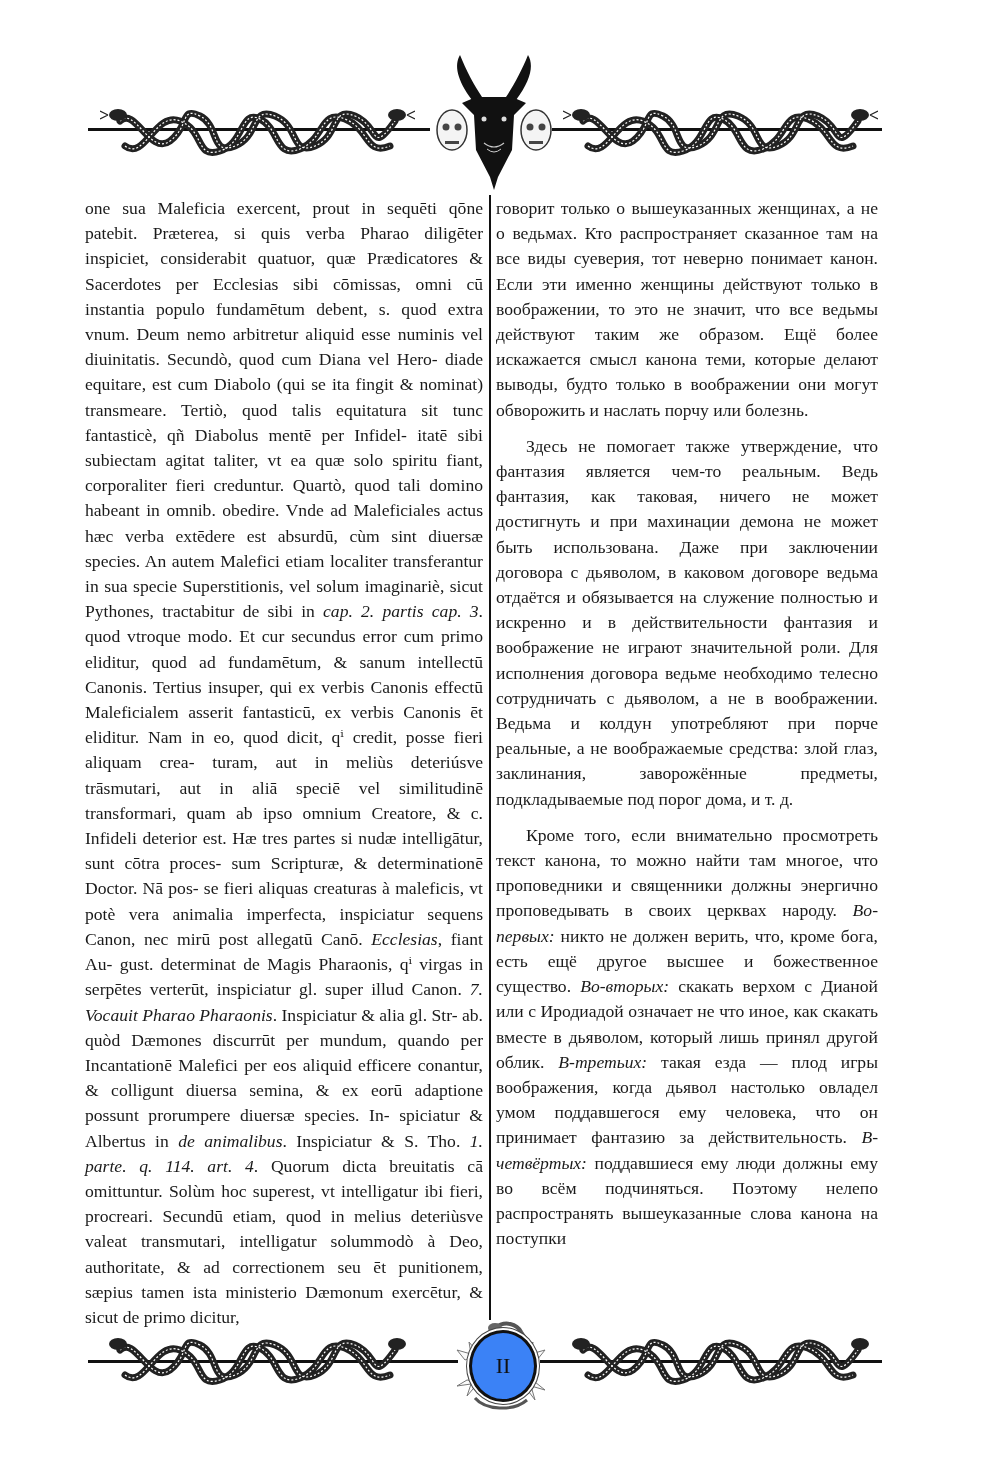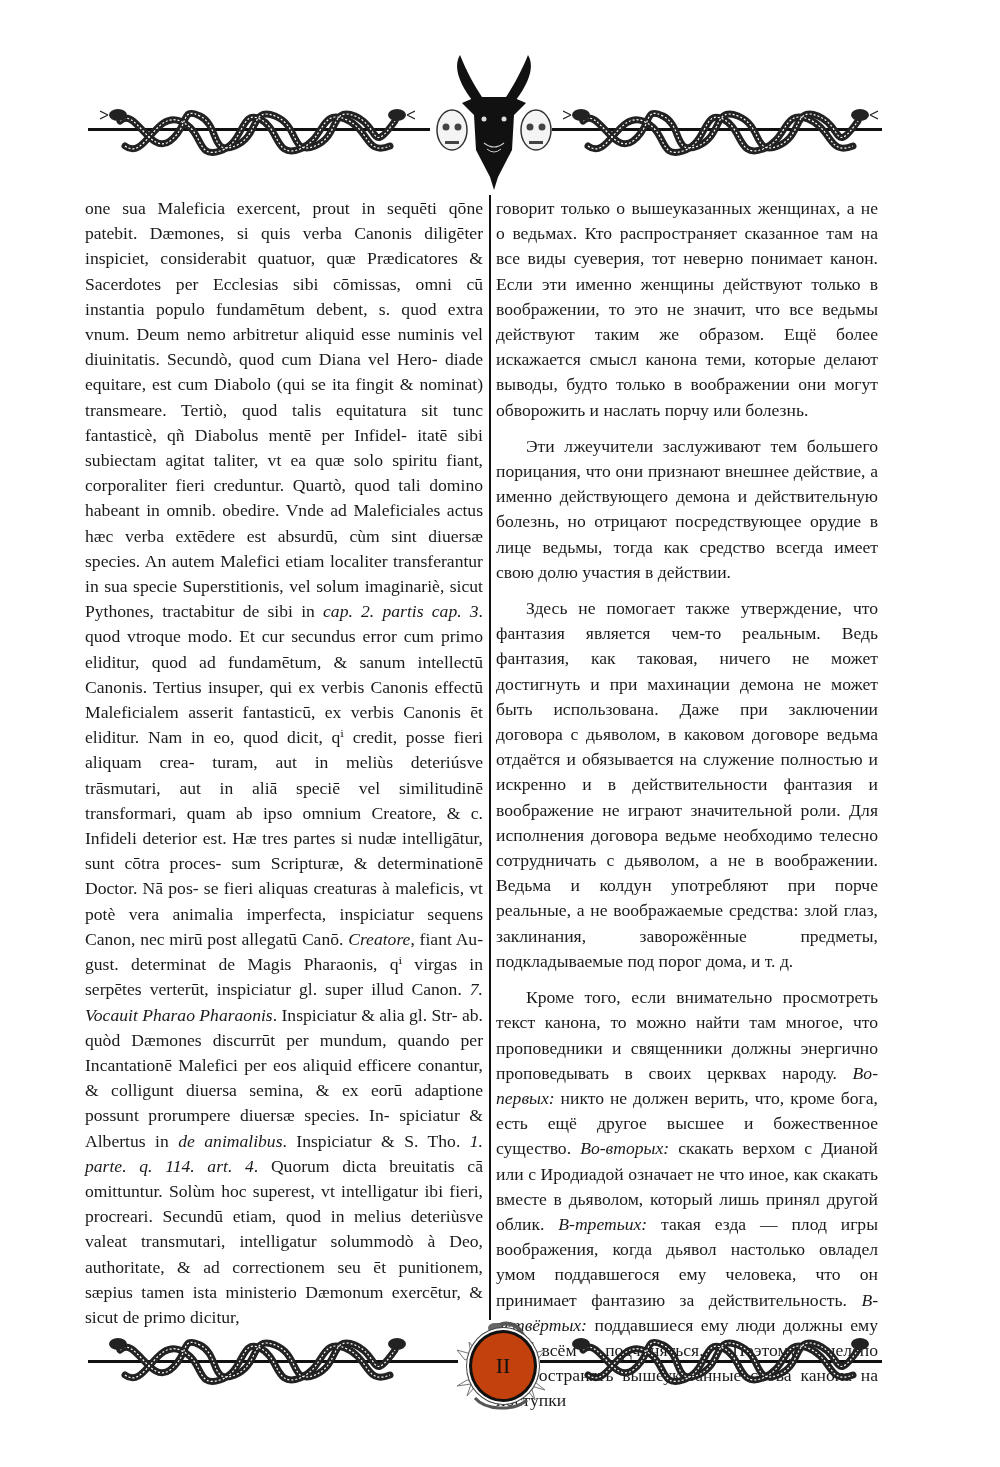--- a/index.html
+++ b/index.html
@@ -26,21 +26,21 @@
     .col-right { left: 496px; width: 382px; }
     .column p { margin: 0; }
     .column p.indent { text-indent: 30px; margin-top: 11px; }
     .column em { font-style: italic; margin-top: 24px; }
 
     .page-number-wrap {
       position: absolute; left: 455px; top: 1325px; width: 92px; height: 92px;
     }
     .page-number-ring {
       position: absolute; left: 14px; top: 10px; width: 62px; height: 66px;
-      border: 3px solid #111; border-radius: 50%; background: #c2410c;
+      border: 3px solid #111; border-radius: 50%; background: #3b82f6;
       box-shadow: 0 0 0 2px #fff, 0 0 0 3px #444;
       display: flex; align-items: center; justify-content: center;
     }
     .page-number {
       font-family: "Liberation Serif", serif; font-size: 22px; color: #111;
     }
   </style>
 </head>
 <body>
 
@@ -108,21 +108,21 @@
       <path d="M55,94 Q62,100 69,94" stroke="#ccc" stroke-width="1" fill="none"></path>
     </svg>
   </div>
 </div>
 
 <div class="column-divider top"></div>
 
 <div class="column col-left">
   <p>
     <span>one sua Maleficia exercent, prout in sequēti qōne</span>
-    <span>patebit. Dæmones, si quis verba Canonis diligēter</span>
+    <span>patebit. Præterea, si quis verba Pharao diligēter</span>
     <span>inspiciet, considerabit quatuor, quæ Prædicatores</span>
     <span>&amp; Sacerdotes per Ecclesias sibi cōmissas, omni cū</span>
     <span>instantia populo fundamētum debent, s. quod extra</span>
     <span>vnum. Deum nemo arbitretur aliquid esse numinis</span>
     <span>vel diuinitatis. Secundò, quod cum Diana vel Hero-</span>
     <span>diade equitare, est cum Diabolo (qui se ita fingit &amp;</span>
     <span>nominat) transmeare. Tertiò, quod talis equitatura</span>
     <span>sit tunc fantasticè, qñ Diabolus mentē per Infidel-</span>
     <span>itatē sibi subiectam agitat taliter, vt ea quæ solo</span>
     <span>spiritu fiant, corporaliter fieri creduntur. Quartò,</span>
@@ -137,42 +137,41 @@
     <span>insuper, qui ex verbis Canonis effectū Maleficialem</span>
     <span>asserit fantasticū, ex verbis Canonis ēt eliditur. Nam</span>
     <span>in eo, quod dicit, qⁱ credit, posse fieri aliquam crea-</span>
     <span>turam, aut in meliùs deteriúsve trāsmutari, aut in</span>
     <span>aliā speciē vel similitudinē transformari, quam ab</span>
     <span>ipso omnium Creatore, &amp; c. Infideli deterior est. Hæ</span>
     <span>tres partes si nudæ intelligātur, sunt cōtra proces-</span>
     <span>sum Scripturæ, &amp; determinationē Doctor. Nā pos-</span>
     <span>se fieri aliquas creaturas à maleficis, vt potè vera</span>
     <span>animalia imperfecta, inspiciatur sequens Canon,</span>
-    <span>nec mirū post allegatū Canō. </span><em>Creatore</em><span>, fiant Au-</span>
+    <span>nec mirū post allegatū Canō. </span><em>Ecclesias</em><span>, fiant Au-</span>
     <span>gust. determinat de Magis Pharaonis, qⁱ virgas in</span>
     <span>serpētes verterūt, inspiciatur gl. super illud Canon. </span><em>7.</em>
     <em>Vocauit Pharao Pharaonis</em><span>. Inspiciatur &amp; alia gl. Str-</span>
     <span>ab. quòd Dæmones discurrūt per mundum, quando</span>
     <span>per Incantationē Malefici per eos aliquid efficere</span>
     <span>conantur, &amp; colligunt diuersa semina, &amp; ex eorū</span>
     <span>adaptione possunt prorumpere diuersæ species. In-</span>
     <span>spiciatur &amp; Albertus in </span><em>de animalibus</em><span>. Inspiciatur</span>
     <span>&amp; S. Tho. </span><em>1. parte. q. 114. art. 4</em><span>. Quorum dicta</span>
     <span>breuitatis cā omittuntur. Solùm hoc superest, vt</span>
     <span>intelligatur ibi fieri, procreari. Secundū etiam, quod</span>
     <span>in melius deteriùsve valeat transmutari, intelligatur</span>
     <span>solummodò à Deo, authoritate, &amp; ad correctionem</span>
     <span>seu ēt punitionem, sæpius tamen ista ministerio</span>
     <span>Dæmonum exercētur, &amp; sicut de primo dicitur,</span>
   </p>
 </div>
 
 <div class="column col-right">
   <p>говорит только о вышеуказанных женщинах, а не о ведьмах. Кто распространяет сказанное там на все виды суеверия, тот неверно понимает канон. Если эти именно женщины действуют только в воображении, то это не значит, что все ведьмы действуют таким же образом. Ещё более искажается смысл канона теми, которые делают выводы, будто только в воображении они могут обворожить и наслать порчу или болезнь.</p>
-  <p class="indent">Эти лжеучители заслуживают тем большего порицания, что они признают внешнее действие, а именно действующего демона и действительную болезнь, но отрицают посредствующее орудие в лице ведьмы, тогда как средство всегда имеет свою долю участия в действии.</p>
   <p class="indent">Здесь не помогает также утверждение, что фантазия является чем-то реальным. Ведь фантазия, как таковая, ничего не может достигнуть и при махинации демона не может быть использована. Даже при заключении договора с дьяволом, в каковом договоре ведьма отдаётся и обязывается на служение полностью и искренно и в действительности фантазия и воображение не играют значительной роли. Для исполнения договора ведьме необходимо телесно сотрудничать с дьяволом, а не в воображении. Ведьма и колдун употребляют при порче реальные, а не воображаемые средства: злой глаз, заклинания, заворожённые предметы, подкладываемые под порог дома, и т. д.</p>
   <p class="indent">
     <span>Кроме того, если внимательно просмотреть текст канона, то можно найти там многое, что проповедники и священники должны энергично проповедывать в своих церквах народу. </span><em>Во-первых:</em><span> никто не должен верить, что, кроме бога, есть ещё другое высшее и божественное существо. </span><em>Во-вторых:</em><span> скакать верхом с Дианой или с Иродиадой означает не что иное, как скакать вместе в дьяволом, который лишь принял другой облик. </span><em>В-третьих:</em><span> такая езда — плод игры воображения, когда дьявол настолько овладел умом поддавшегося ему человека, что он принимает фантазию за действительность. </span><em>В-четвёртых:</em><span> поддавшиеся ему люди должны ему во всём подчиняться. Поэтому нелепо распространять вышеуказанные слова канона на поступки</span>
   </p>
 </div>
 
 <div class="ornament ornament-bottom">
   <div class="rule" style="left:88px; top:42px; width:370px;"></div>
   <div class="rule" style="left:540px; top:42px; width:342px;"></div>
 

